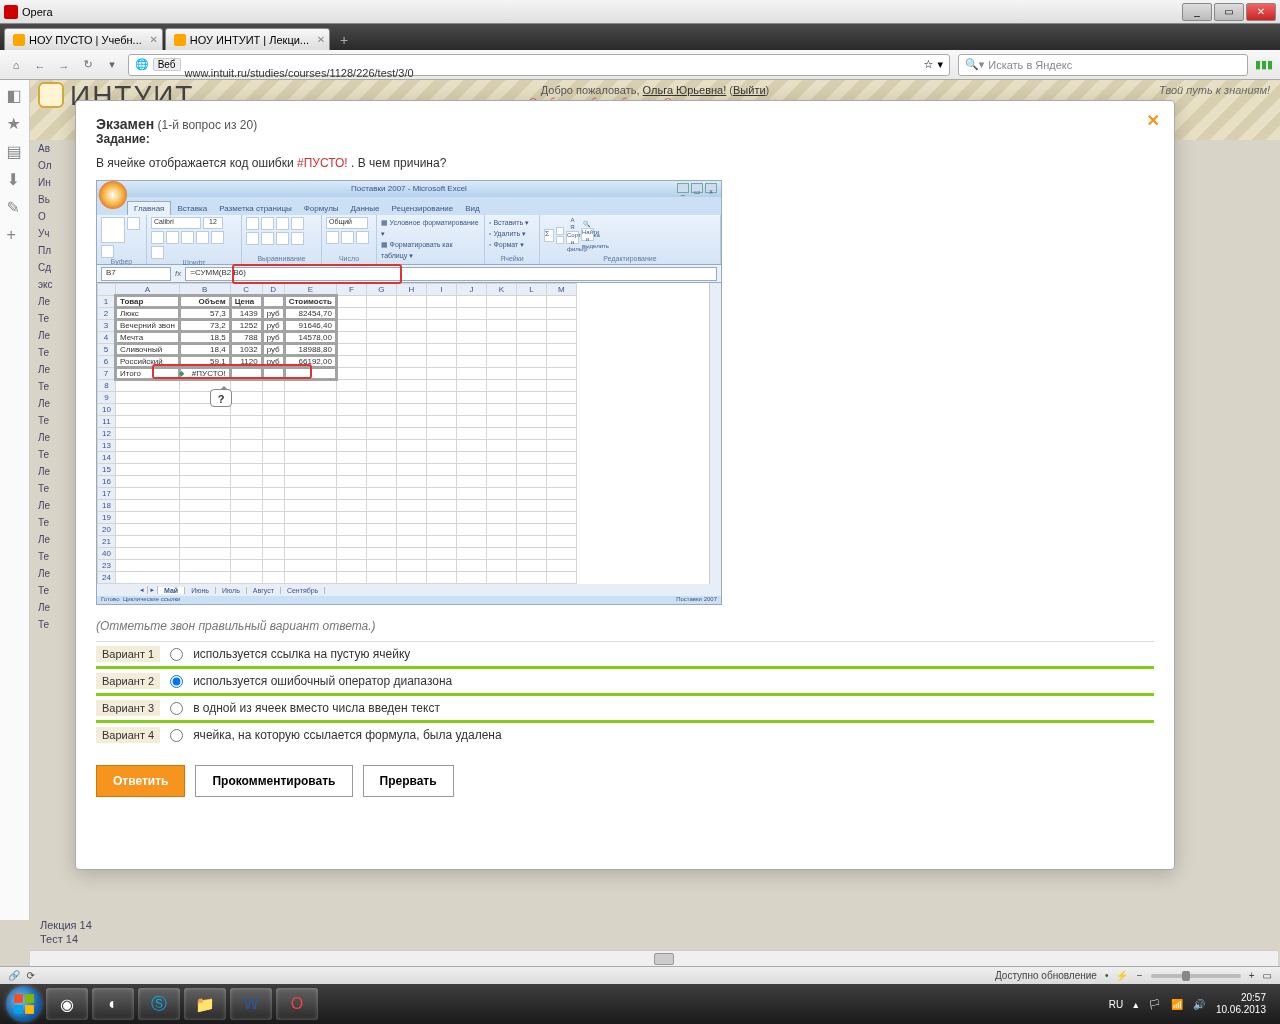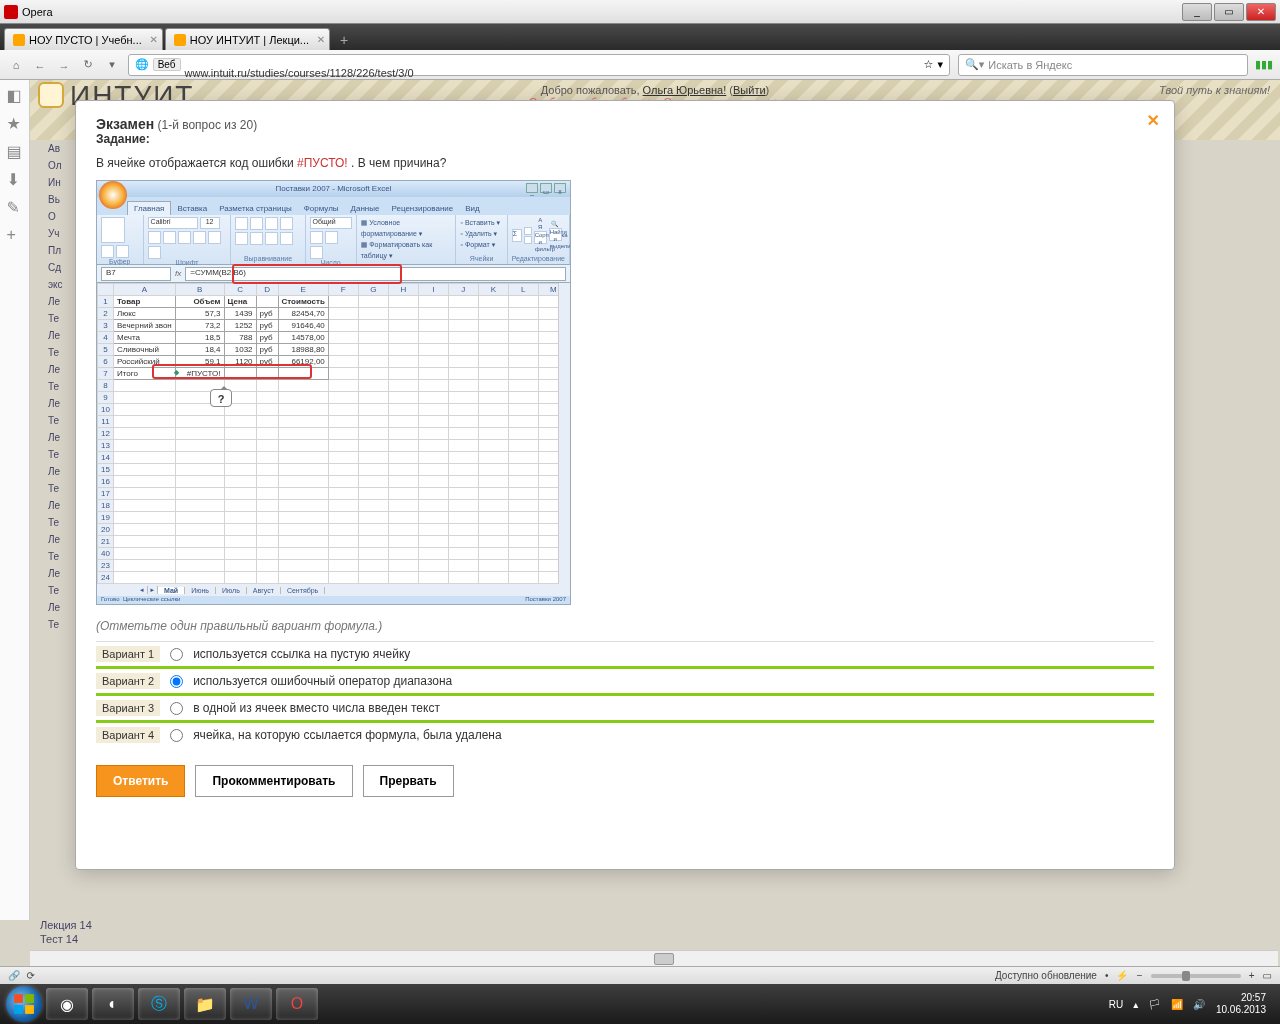--- a/index.html
+++ b/index.html
@@ -34,33 +34,33 @@
 .page-bg .slogan { position: absolute; right: 10px; top: 4px; font-style: italic; color: #666; }
 .page-bg .welcome { color: #555; }
 .page-bg .welcome a { color: #333; text-decoration: underline; }
 .page-bg .links { color: #d66; }
 
 
 .left-sidebar { position: absolute; top: 80px; left: 0; width: 30px; height: 840px; background: #fafafa; border-right: 1px solid #ccc; display: flex; flex-direction: column; align-items: center; padding-top: 6px; gap: 12px; z-index: 1; }
 .ls-icon { width: 16px; height: 16px; color: #888; }
 
 
-.bg-side { position: absolute; left: 40px; top: 140px; width: 60px; font-size: 10px; color: #446; line-height: 17px; z-index: 0; }
+.bg-side { position: absolute; left: 30px; top: 140px; width: 60px; font-size: 10px; color: #446; line-height: 17px; z-index: 0; }
 .bg-side div { white-space: nowrap; overflow: hidden; padding-left: 8px; }
 
 
 .modal { position: absolute; top: 100px; left: 75px; width: 1100px; height: 770px; background: #fff; border: 1px solid #aaa; border-radius: 4px; box-shadow: 0 4px 20px rgba(0,0,0,0.2); z-index: 10; padding: 15px 20px; font-size: 12px; color: #333; }
 .modal .close-x { position: absolute; top: 10px; right: 14px; color: #f7941e; font-size: 16px; font-weight: bold; cursor: pointer; }
 .modal h1 { font-size: 14px; font-weight: bold; display: inline; }
 .modal .sub { font-size: 12px; color: #555; }
 .modal .task-label { font-weight: bold; margin-bottom: 10px; }
 .modal .question { margin-bottom: 10px; }
 .modal .error-code { color: #c33; }
 
-.excel-shot { width: 475px; height: 425px; border: 1px solid #9ab; background: #0c4a6e; position: relative; font-size: 8px; overflow: hidden; margin-bottom: 12px; }
+.excel-shot { width: 626px; height: 425px; border: 1px solid #9ab; background: #0c4a6e; position: relative; font-size: 8px; overflow: hidden; margin-bottom: 12px; }
 .ex-title { position:absolute; top:0; left:0; right:0; height:16px; background: linear-gradient(#daeafa,#b5d0ec); text-align:center; line-height:16px; font-size:8px; color:#3a5788;}
 .ex-title .wb { position:absolute; right:4px; top:2px; display:flex; gap:2px;}
 .ex-title .wb span{width:12px;height:10px;border:1px solid #7a9;background:#cde;display:inline-block;font-size:7px;text-align:center;}
 .ex-ribbon-tabs { position:absolute; top:16px; left:0; right:0; height:18px; background:#cbe0f5; display:flex; align-items:flex-end; padding-left:30px; gap:0;}
 .ex-ribbon-tabs span { padding:2px 6px; font-size:8px; color:#3a5788; }
 .ex-ribbon-tabs span.active { background:#e8f0fa; border:1px solid #9ab; border-bottom:none; }
 .ex-office-btn{position:absolute;top:0;left:2px;width:28px;height:28px;border-radius:50%;background:radial-gradient(#fff,#f7b13a,#c33);z-index:2;}
 .ex-ribbon { position:absolute; top:34px; left:0; right:0; height:50px; background: linear-gradient(#eaf2fb,#d5e4f5); border-bottom:1px solid #9ab; display:flex; }
 .ex-rgroup { border-right:1px solid #b8cde5; padding:2px 4px; display:flex; flex-direction:column; justify-content:space-between; height:100%; }
 .ex-rgroup .lbl { text-align:center; font-size:7px; color:#5a7ba8;}
@@ -70,21 +70,21 @@
 .ex-formula-bar .cell-ref{width:70px;height:14px;background:#fff;border:1px solid #9ab;padding:0 4px;}
 .ex-formula-bar .fx{font-style:italic;color:#666;}
 .ex-formula-bar .formula-input{flex:1;height:14px;background:#fff;border:1px solid #9ab;padding:0 4px;}
 .ex-formula-highlight{position:absolute;top:83px;left:135px;width:170px;height:20px;border:2px solid #d33;border-radius:3px;pointer-events:none;z-index:3;}
 .ex-grid { position:absolute; top:102px; left:0; right:12px; bottom:20px; background:#fff; overflow:hidden;}
 .ex-grid table { border-collapse:collapse; font-size:8px;}
 .ex-grid th,.ex-grid td{border:1px solid #d4d4d4; padding:0 3px; height:12px;white-space:nowrap;}
 .ex-grid th{background:#e8eef8;color:#3a5788;font-weight:normal;}
 .ex-grid .rh{background:#e8eef8;color:#3a5788;width:18px;text-align:center;}
 .ex-grid .hdr{font-weight:bold;border:1px solid #333;}
-.ex-grid .db{border:1px solid #a3a3a3;margin-left:36px;}
+.ex-grid .db{border:3px solid #a3a3a3;margin-left:36px;}
 .ex-grid .num{text-align:right;}
 .ex-error-highlight{position:absolute;top:183px;left:55px;width:160px;height:15px;border:2px solid #d33;border-radius:3px;pointer-events:none;z-index:3;}
 .ex-callout{position:absolute;top:208px;left:113px;width:22px;height:18px;border:1px solid #888;border-radius:4px;background:#fff;text-align:center;line-height:18px;font-size:11px;font-weight:bold;}
 .ex-callout::before{content:"";position:absolute;top:-8px;left:9px;border:4px solid transparent;border-bottom-color:#888;}
 .ex-sheet-tabs{position:absolute;bottom:8px;left:0;right:0;height:12px;background:#e8eef8;display:flex;align-items:center;padding-left:40px;gap:0;}
 .ex-sheet-tabs span{padding:0 6px;font-size:7px;color:#3a5788;border-right:1px solid #bbb;}
 .ex-sheet-tabs span.active{background:#fff;font-weight:bold;}
 .ex-status{position:absolute;bottom:0;left:0;right:0;height:8px;background:#cbe0f5;font-size:6px;padding:0 4px;color:#3a5788;}
 .ex-vscroll{position:absolute;top:102px;right:0;width:12px;bottom:20px;background:#e8eef8;border-left:1px solid #ccc;}
 
@@ -754,21 +754,21 @@
         <span>Июль</span>
         <span>Август</span>
         <span>Сентябрь</span>
       </div>
     <div class="ex-status">
       <span>Готово</span>&nbsp;&nbsp;<span>Циклические ссылки</span>
       <span style="float:right;">Поставки 2007</span>
     </div>
   </div>
 
-  <div class="instruct">(Отметьте один правильный вариант формула.)</div>
+  <div class="instruct">(Отметьте звон правильный вариант ответа.)</div>
 
   <div id="options">
       <div class="opt-row">
         <span class="opt-lbl">Вариант 1</span>
         <input type="radio" name="answer" style="">
         <span>используется ссылка на пустую ячейку</span>
       </div>
       <div class="opt-row">
         <span class="opt-lbl">Вариант 2</span>
         <input type="radio" name="answer" checked="" style="">

